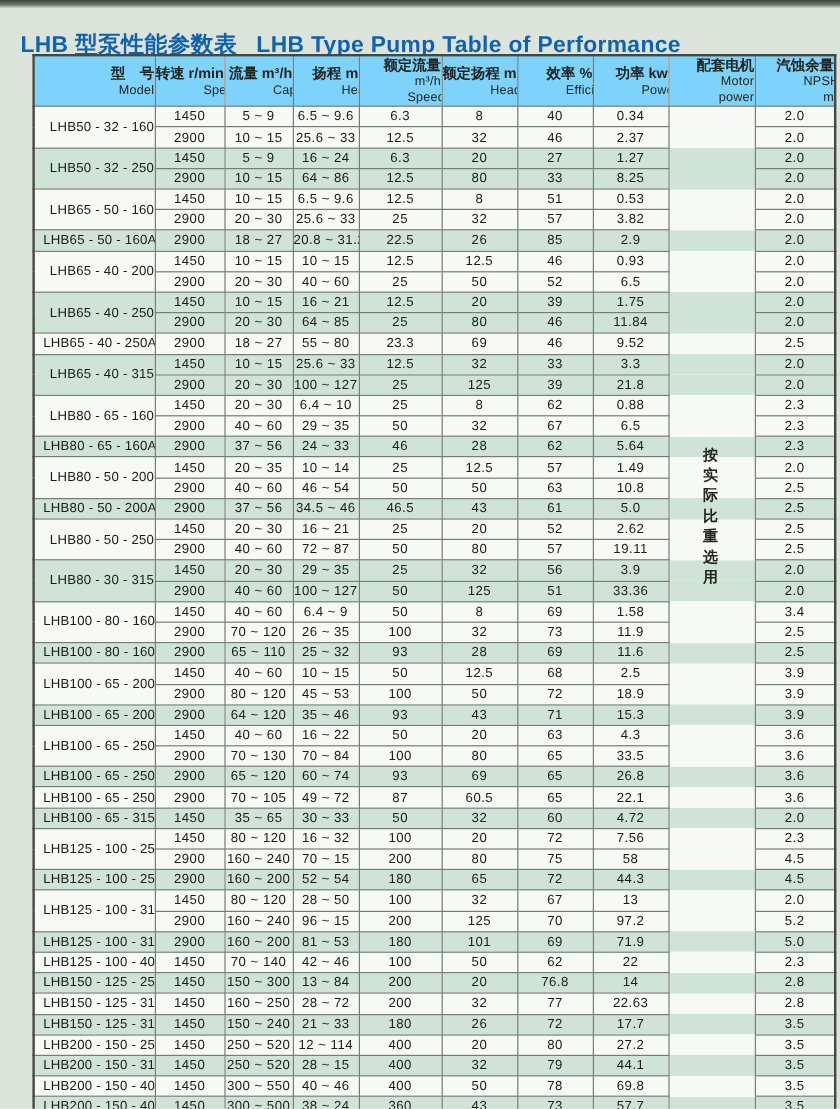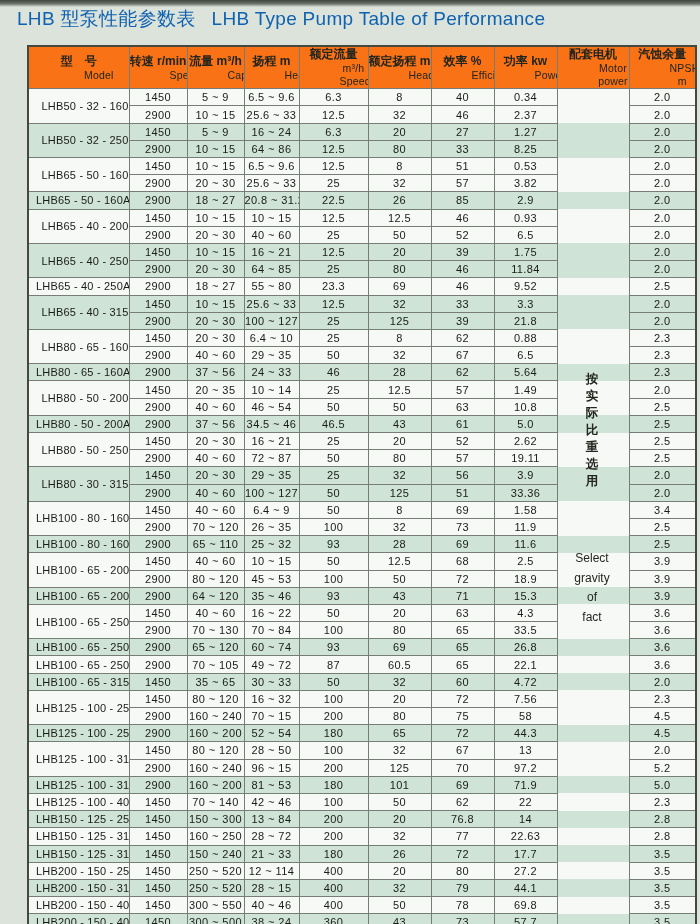--- a/index.html
+++ b/index.html
@@ -6,33 +6,33 @@
   body {
     width:700px; height:924px; overflow:hidden; position:relative;
     background:#dce3db;
     font-family:"Liberation Sans","DejaVu Sans",sans-serif;
   }
   .scan-top {
     position:absolute; top:0; left:0; width:700px; height:7px;
     background:linear-gradient(to bottom,#3f443e 0%,#6c746b 55%,rgba(108,116,107,0) 100%);
   }
   .title {
-    position:absolute; top:6px; left:17px; white-space:nowrap;
-    font-size:19px; font-weight:normal; color:#0f62b0; letter-spacing:0.3px;
+    position:absolute; top:24px; left:17px; white-space:nowrap;
+    font-size:19px; font-weight:bold; color:#0f62b0; letter-spacing:0.3px;
   }
   .title .en { margin-left:16px; }
   table.pump {
     position:absolute; left:27px; top:45px; width:668px;
     border-collapse:collapse; table-layout:fixed;
     background:#f6f9f5; border:2px solid #44493f;
   }
   th, td { border:1px solid #767d74; overflow:hidden; }
   thead th {
-    height:37px; background:#f97316; padding:0;
-    font-size:12px; color:#20241f; font-weight:bold; text-align:center;
+    height:37px; background:#7dd3fc; padding:0;
+    font-size:12px; color:#20241f; font-weight:bold; text-align:right;
     vertical-align:middle; line-height:1.25;
   }
   thead th .en { font-weight:normal; font-size:10.5px; letter-spacing:0.2px;margin-left:40px; }
   tbody td {
     height:16.2px; padding:0; font-size:11px; color:#191c18;
     text-align:center; vertical-align:middle; letter-spacing:0.4px;
     white-space:nowrap;
   }
   tbody td.model { text-align:right; padding-left:7px; letter-spacing:0.2px; }
   tr.g td { background:#cfe3d6; }
@@ -692,19 +692,13 @@
 <div class="motor-note">
   <div class="cn">
       <div>按</div>
       <div>实</div>
       <div>际</div>
       <div>比</div>
       <div>重</div>
       <div>选</div>
       <div>用</div>
     </div>
-  <div class="en">
-      <div>Select</div>
-      <div>gravity</div>
-      <div>of</div>
-      <div>fact</div>
-    </div>
 </div>
 
 </body></html>

